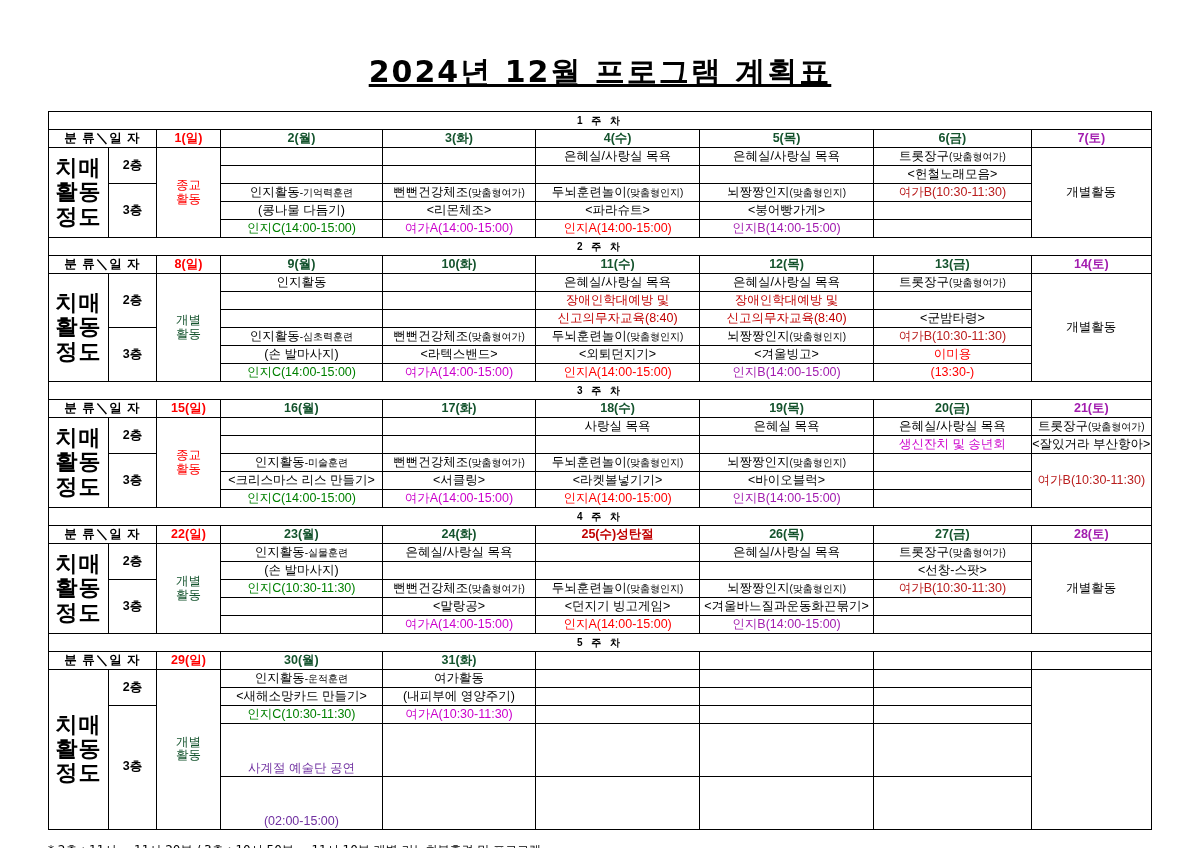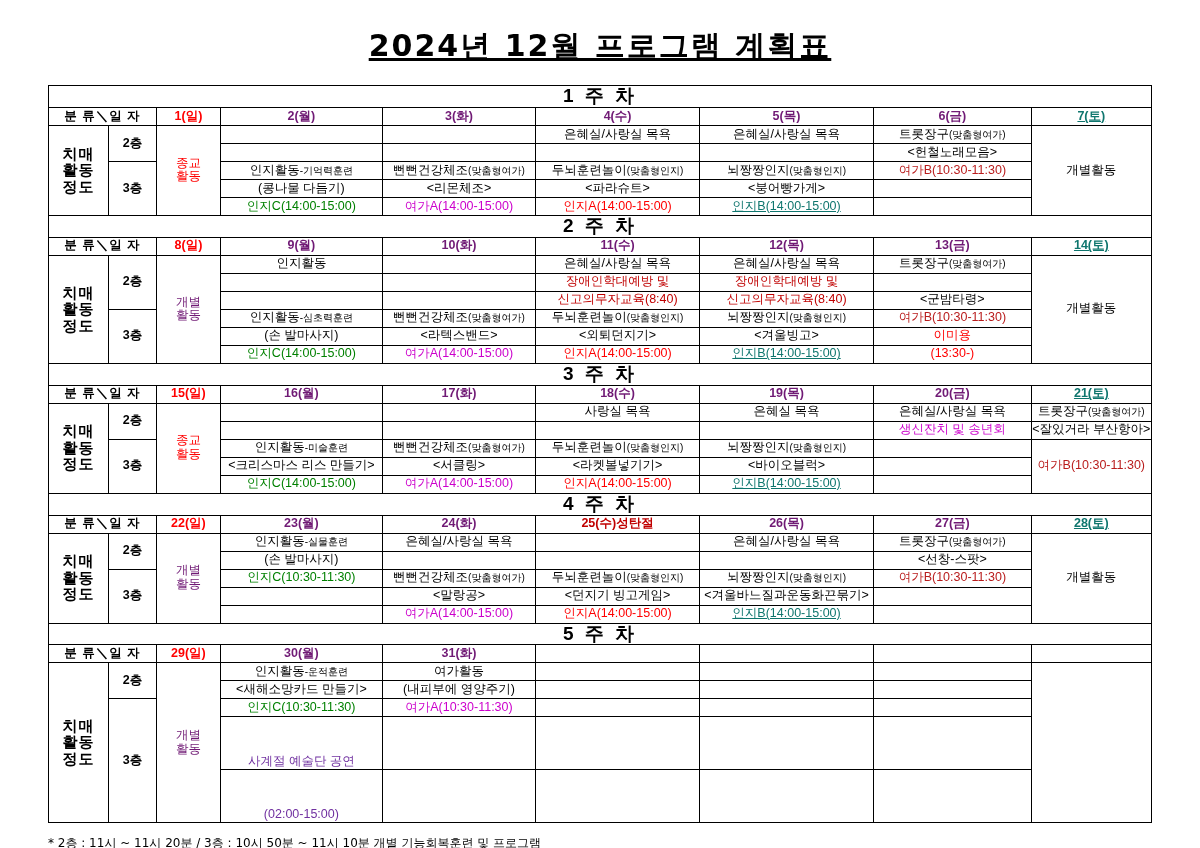--- a/index.html
+++ b/index.html
@@ -20,76 +20,76 @@
     height: 848px;
     box-sizing: border-box;
     padding: 0 48px;
   }
   .doc-title {
     text-align: center;
     font-size: 30px;
     font-weight: bold;
     letter-spacing: 2px;
     text-decoration: underline;
-    margin-top: 26px;
+    margin-top: 52px;
     margin-bottom: 18px;
     font-family: "DejaVu Sans", sans-serif;
   }
   table.plan {
     width: 1104px;
     border-collapse: collapse;
     table-layout: fixed;
     font-size: 11px;
   }
   table.plan td {
     border: 1px solid #000000;
     text-align: center;
     vertical-align: middle;
     padding: 0;
     height: 17px;
     line-height: 1.1;
     overflow: hidden;
     white-space: nowrap;
   }
   .weekband {
-    font-size: 19px;
+    font-size: 10px;
     font-weight: bold;
     letter-spacing: 3px;
     height: 19px;
   }
   .hdr {
     font-size: 12.5px;
     font-weight: bold;
     height: 19px;
   }
   .hdr-classify {
     letter-spacing: 1px;
   }
   .catcell {
-    font-size: 15px;
+    font-size: 22px;
     font-weight: bold;
     letter-spacing: 1px;
   }
   .floorcell {
     font-size: 12.5px;
     font-weight: bold;
   }
   .specialcell {
     font-size: 12.5px;
     font-weight: normal;
     line-height: 1.35;
   }
   .red { color: #ff0000; }
-  .blue { color: #0f766e; text-decoration: underline; }
+  .blue { color: #a21caf; }
   .green { color: #008000; }
   .orange { color: #b91c1c; }
   .magenta { color: #cc00cc; }
   .darkred { color: #c00000; }
   .purple { color: #7030a0; margin-top: 38px; }
-  .black { color: #701a75; }
+  .black { color: #14532d; }
   .big { font-size: 12.5px; }
   .sm { font-size: 10px; }
   .cellwrap {
     display: block;
     white-space: nowrap;
   }
   .notes {
     margin-top: 9px;
     font-size: 12px;
     line-height: 1.9;

